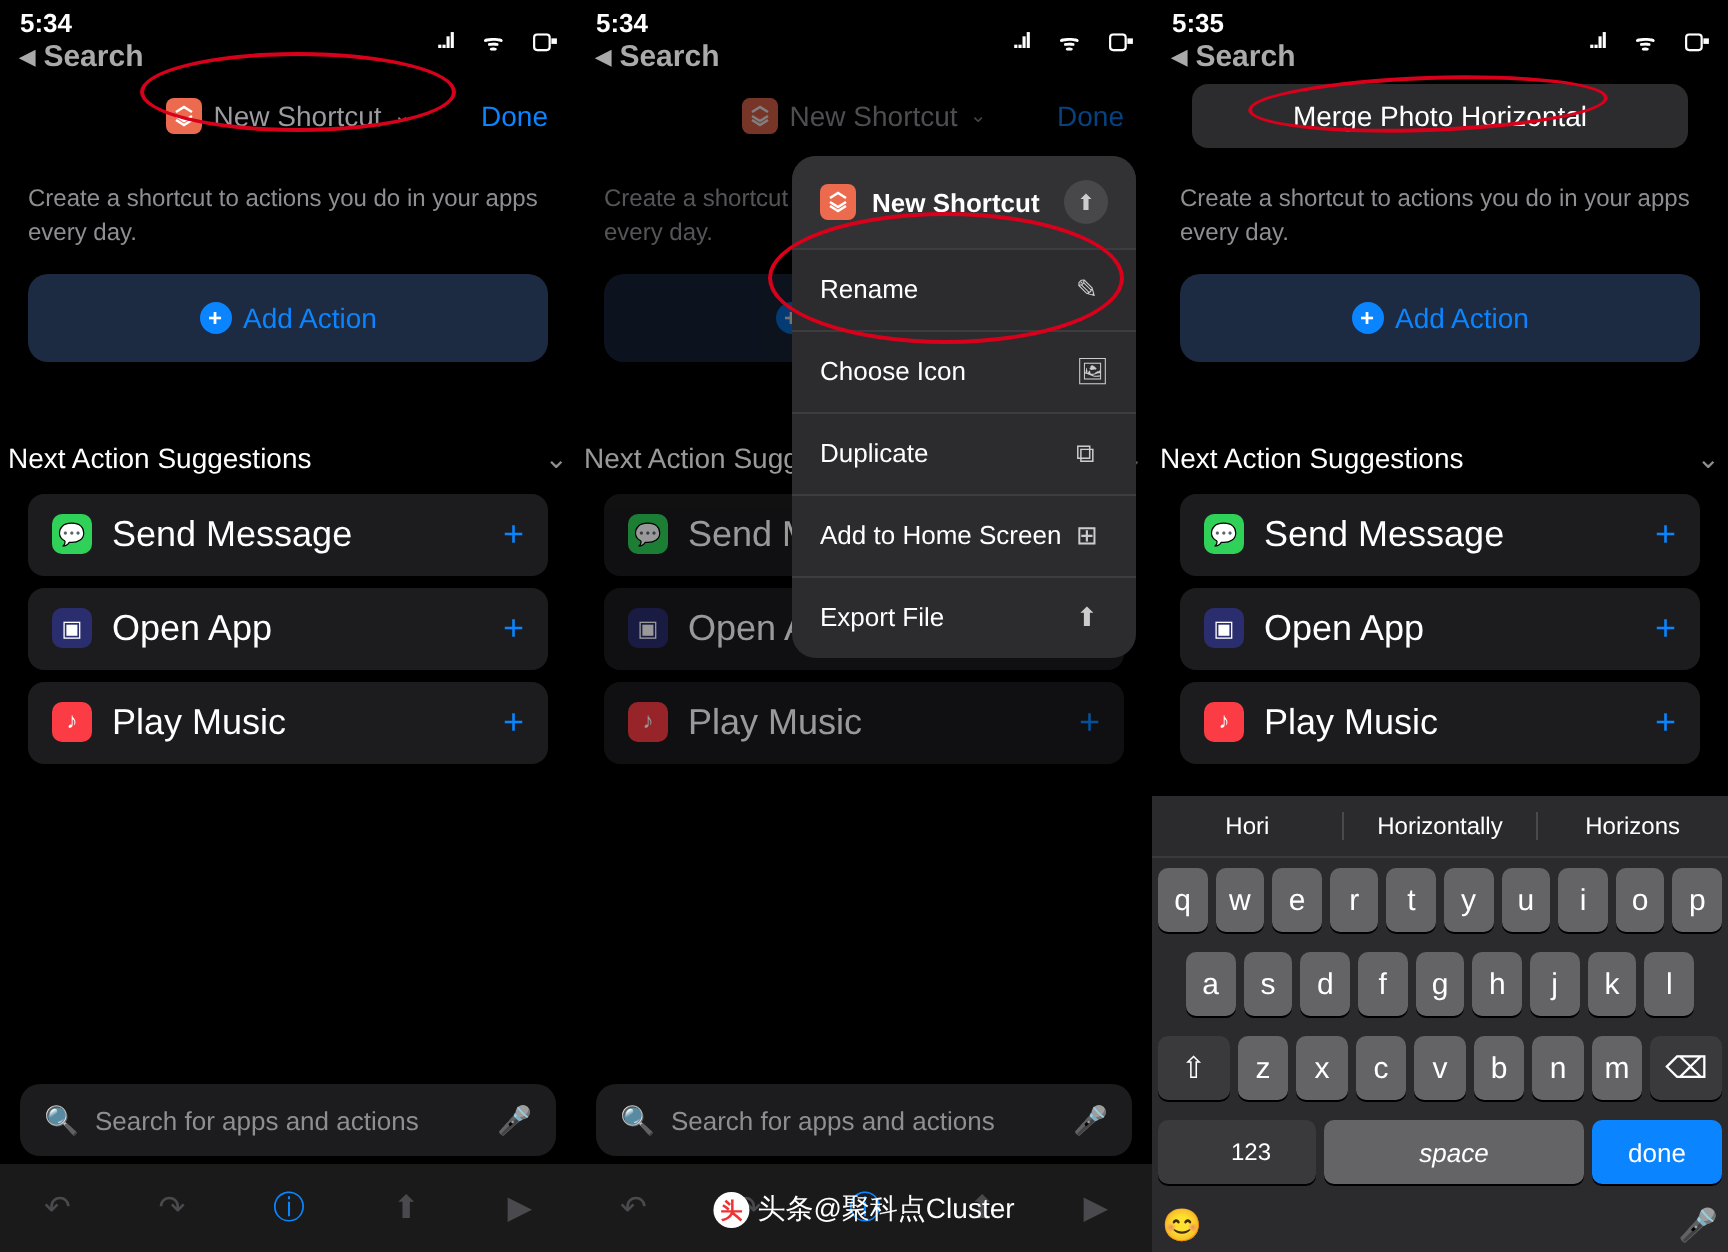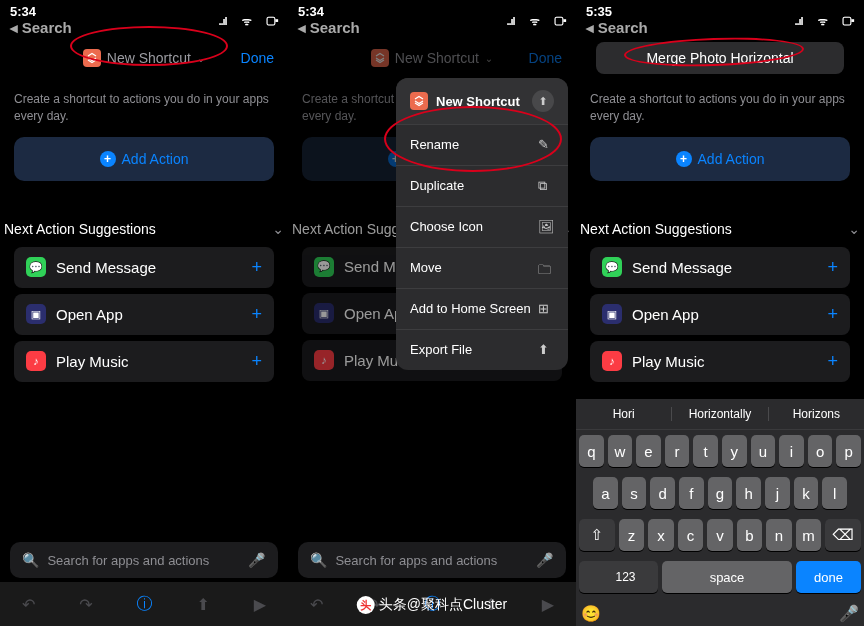--- a/index.html
+++ b/index.html
@@ -20,21 +20,21 @@
   .add-action { margin: 0 14px; background: #1c2a42; border-radius: 10px; padding: 14px; display: flex; align-items: center; justify-content: center; gap: 6px; color: #0a84ff; font-size: 14px; font-weight: 500; }
   .plus-circle { width: 16px; height: 16px; border-radius: 50%; background: #0a84ff; color: #fff; display: flex; align-items: center; justify-content: center; font-size: 12px; font-weight: bold; }
   .section-title { display: flex; justify-content: space-between; align-items: center; padding: 40px 4px 10px; font-size: 14px; color: #fff; }
   .section-chev { color: #8e8e93; font-size: 14px; }
   .suggestion { margin: 0 14px 6px; background: #1c1c1e; border-radius: 8px; padding: 10px 12px; display: flex; align-items: center; gap: 10px; justify-content: space-between; }
   .suggestion-left { display: flex; align-items: center; gap: 10px; }
   .app-icon { width: 20px; height: 20px; border-radius: 5px; display: flex; align-items: center; justify-content: center; font-size: 11px; }
   .app-msg { background: #30d158; }
   .app-open { background: #2b2e6e; }
   .app-music { background: #fc3c44; }
-  .suggestion-text { font-size: 15px; text-align: right; }
+  .suggestion-text { font-size: 18px; text-align: right; }
   .suggestion-plus { color: #0a84ff; font-size: 18px; font-weight: 300; }
   .search-bar { position: absolute; bottom: 48px; left: 10px; right: 10px; background: #1c1c1e; border-radius: 10px; padding: 10px 12px; display: flex; align-items: center; gap: 8px; }
   .search-glass { color: #8e8e93; font-size: 14px; }
   .search-text { color: #8e8e93; font-size: 13px; flex: 1; }
   .mic { color: #8e8e93; font-size: 14px; }
   .bottom-bar { position: absolute; bottom: 0; left: 0; right: 0; height: 44px; background: #1a1a1a; display: flex; justify-content: space-around; align-items: center; color: #4a4a4e; font-size: 16px; }
   .bottom-bar .active { color: #0a84ff; }
   .handle { position: absolute; bottom: 40px; left: 50%; transform: translateX(-50%); width: 36px; height: 4px; background: #5a5a5e; border-radius: 2px; }
 
   
@@ -53,21 +53,21 @@
 
   
   .keyboard { position: absolute; bottom: 0; left: 0; right: 0; background: #2b2b2d; }
   .kb-suggest { display: flex; justify-content: space-around; padding: 8px 0; font-size: 12px; color: #fff; border-bottom: 0.5px solid #3a3a3c; }
   .kb-suggest span { flex: 1; text-align: center; border-right: 0.5px solid #4a4a4c; }
   .kb-suggest span:last-child { border: none; }
   .kb-row { display: flex; gap: 4px; padding: 5px 3px; justify-content: center; }
   .key { background: #646466; border-radius: 5px; height: 32px; flex: 1; display: flex; align-items: center; justify-content: center; font-size: 15px; color: #fff; box-shadow: 0 1px 0 #000; }
   .key-dark { background: #3a3a3c; }
   .key-wide { flex: 1.4; }
-  .key-space { flex: 4; }
+  .key-space { flex: 4; font-style: italic; }
   .key-done { background: #0a84ff; flex: 2; font-size: 13px; }
   .key-123 { flex: 2; font-size: 12px; padding-left: 14px; }
   .kb-bottom { display: flex; padding: 6px 3px 3px; gap: 5px; align-items: center; }
   .emoji { width: 24px; text-align: center; font-size: 16px; color: #fff; }
 
   .watermark { position: absolute; bottom: 12px; left: 50%; transform: translateX(-50%); color: #fff; font-size: 14px; font-weight: 500; z-index: 30; display: flex; align-items: center; gap: 4px; }
   .wm-logo { width: 18px; height: 18px; background: #fff; color: #e33; border-radius: 50%; display: flex; align-items: center; justify-content: center; font-size: 11px; font-weight: bold; }
 </style>
 </head>
 <body>
@@ -218,30 +218,26 @@
         </span>
         <span>New Shortcut</span>
       </div>
       <span class="menu-icon-btn">⬆</span>
     </div>
     <div class="menu-item">
         <span>Rename</span>
         <span class="mi">✎</span>
       </div>
     <div class="menu-item">
+        <span>Choose Icon</span>
+        <span class="mi">🖼</span>
+      </div>
+    <div class="menu-item">
         <span>Duplicate</span>
         <span class="mi">⧉</span>
-      </div>
-    <div class="menu-item">
-        <span>Choose Icon</span>
-        <span class="mi">🖼</span>
-      </div>
-    <div class="menu-item">
-        <span>Move</span>
-        <span class="mi">🗀</span>
       </div>
     <div class="menu-item">
         <span>Add to Home Screen</span>
         <span class="mi">⊞</span>
       </div>
     <div class="menu-item">
         <span>Export File</span>
         <span class="mi">⬆</span>
       </div>
   </div>

